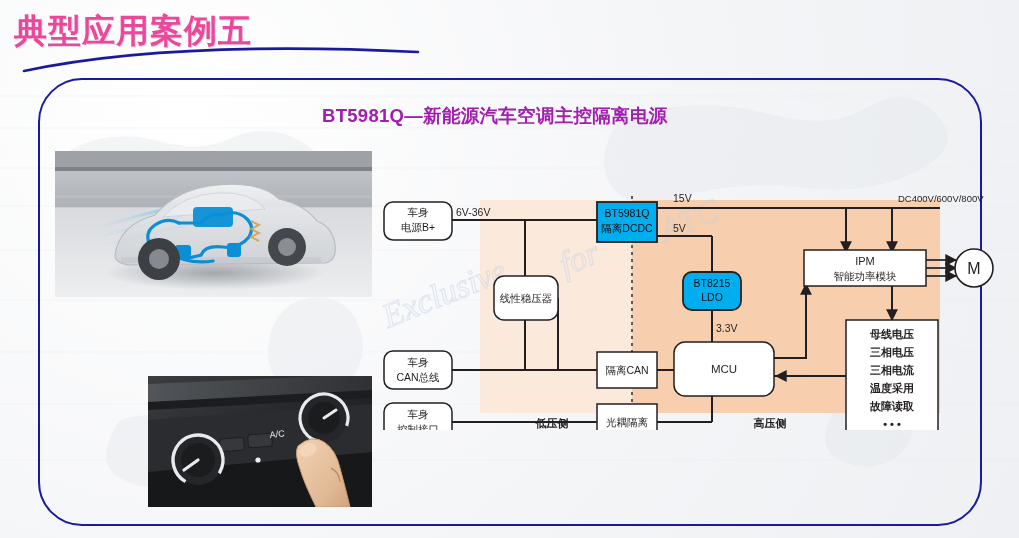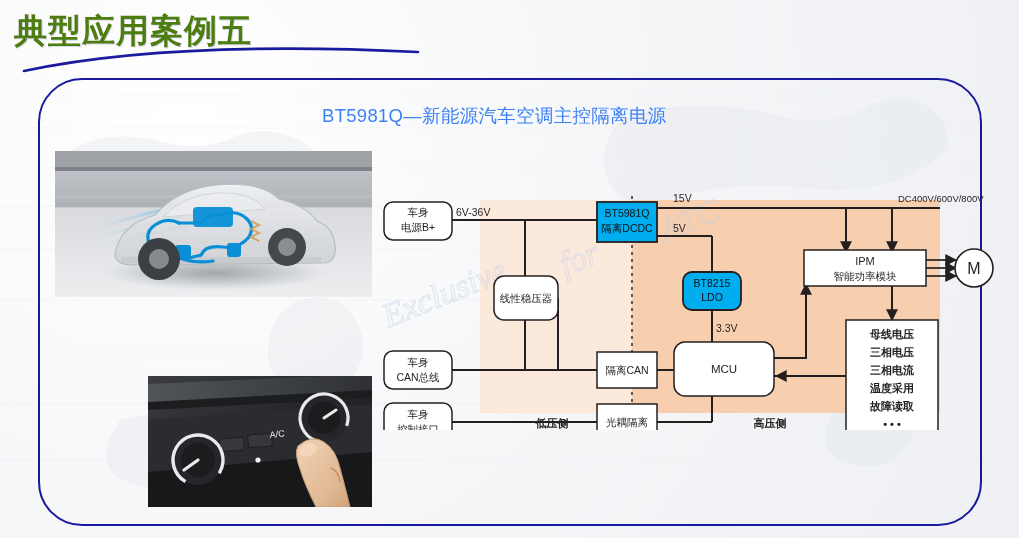--- a/index.html
+++ b/index.html
@@ -14,37 +14,37 @@
     background:
       radial-gradient(circle at 18% 22%, #ffffff 0%, #f4f5f7 55%, #eef0f3 100%),
       linear-gradient(180deg,#ffffff 0%, #f2f3f5 100%);
   }
   #bg-map{
     position:absolute;inset:0;opacity:.45;
   }
   
   #slide-title{
     position:absolute;left:14px;top:9px;
-    font-size:33px;font-weight:bold;color:#4d7c0f;
+    font-size:33px;font-weight:bold;color:#ec4899;
     letter-spacing:1px;
     text-shadow:1px 1px 0 #d9d9ef;
     white-space:nowrap;
   }
   #title-swoosh{position:absolute;left:0;top:44px;width:420px;height:30px;}
   
   #frame{
     position:absolute;left:38px;top:78px;width:944px;height:448px;
     border:2.5px solid #1a1a9e;border-radius:44px;
     box-sizing:border-box;
     pointer-events:none;
   }
   
   #subtitle{
     position:absolute;left:322px;top:103px;
-    font-size:18.5px;font-weight:normal;color:#3b82f6;
+    font-size:18.5px;font-weight:bold;color:#a21caf;
     white-space:nowrap;letter-spacing:.3px;
   }
   
   .photo{position:absolute;overflow:hidden;}
   #photo-car{left:55px;top:151px;width:317px;height:146px;}
   #photo-ac{left:148px;top:376px;width:224px;height:131px;}
   
   #schematic{position:absolute;left:380px;top:180px;width:620px;height:250px;}
   #schematic svg{display:block;}
   

